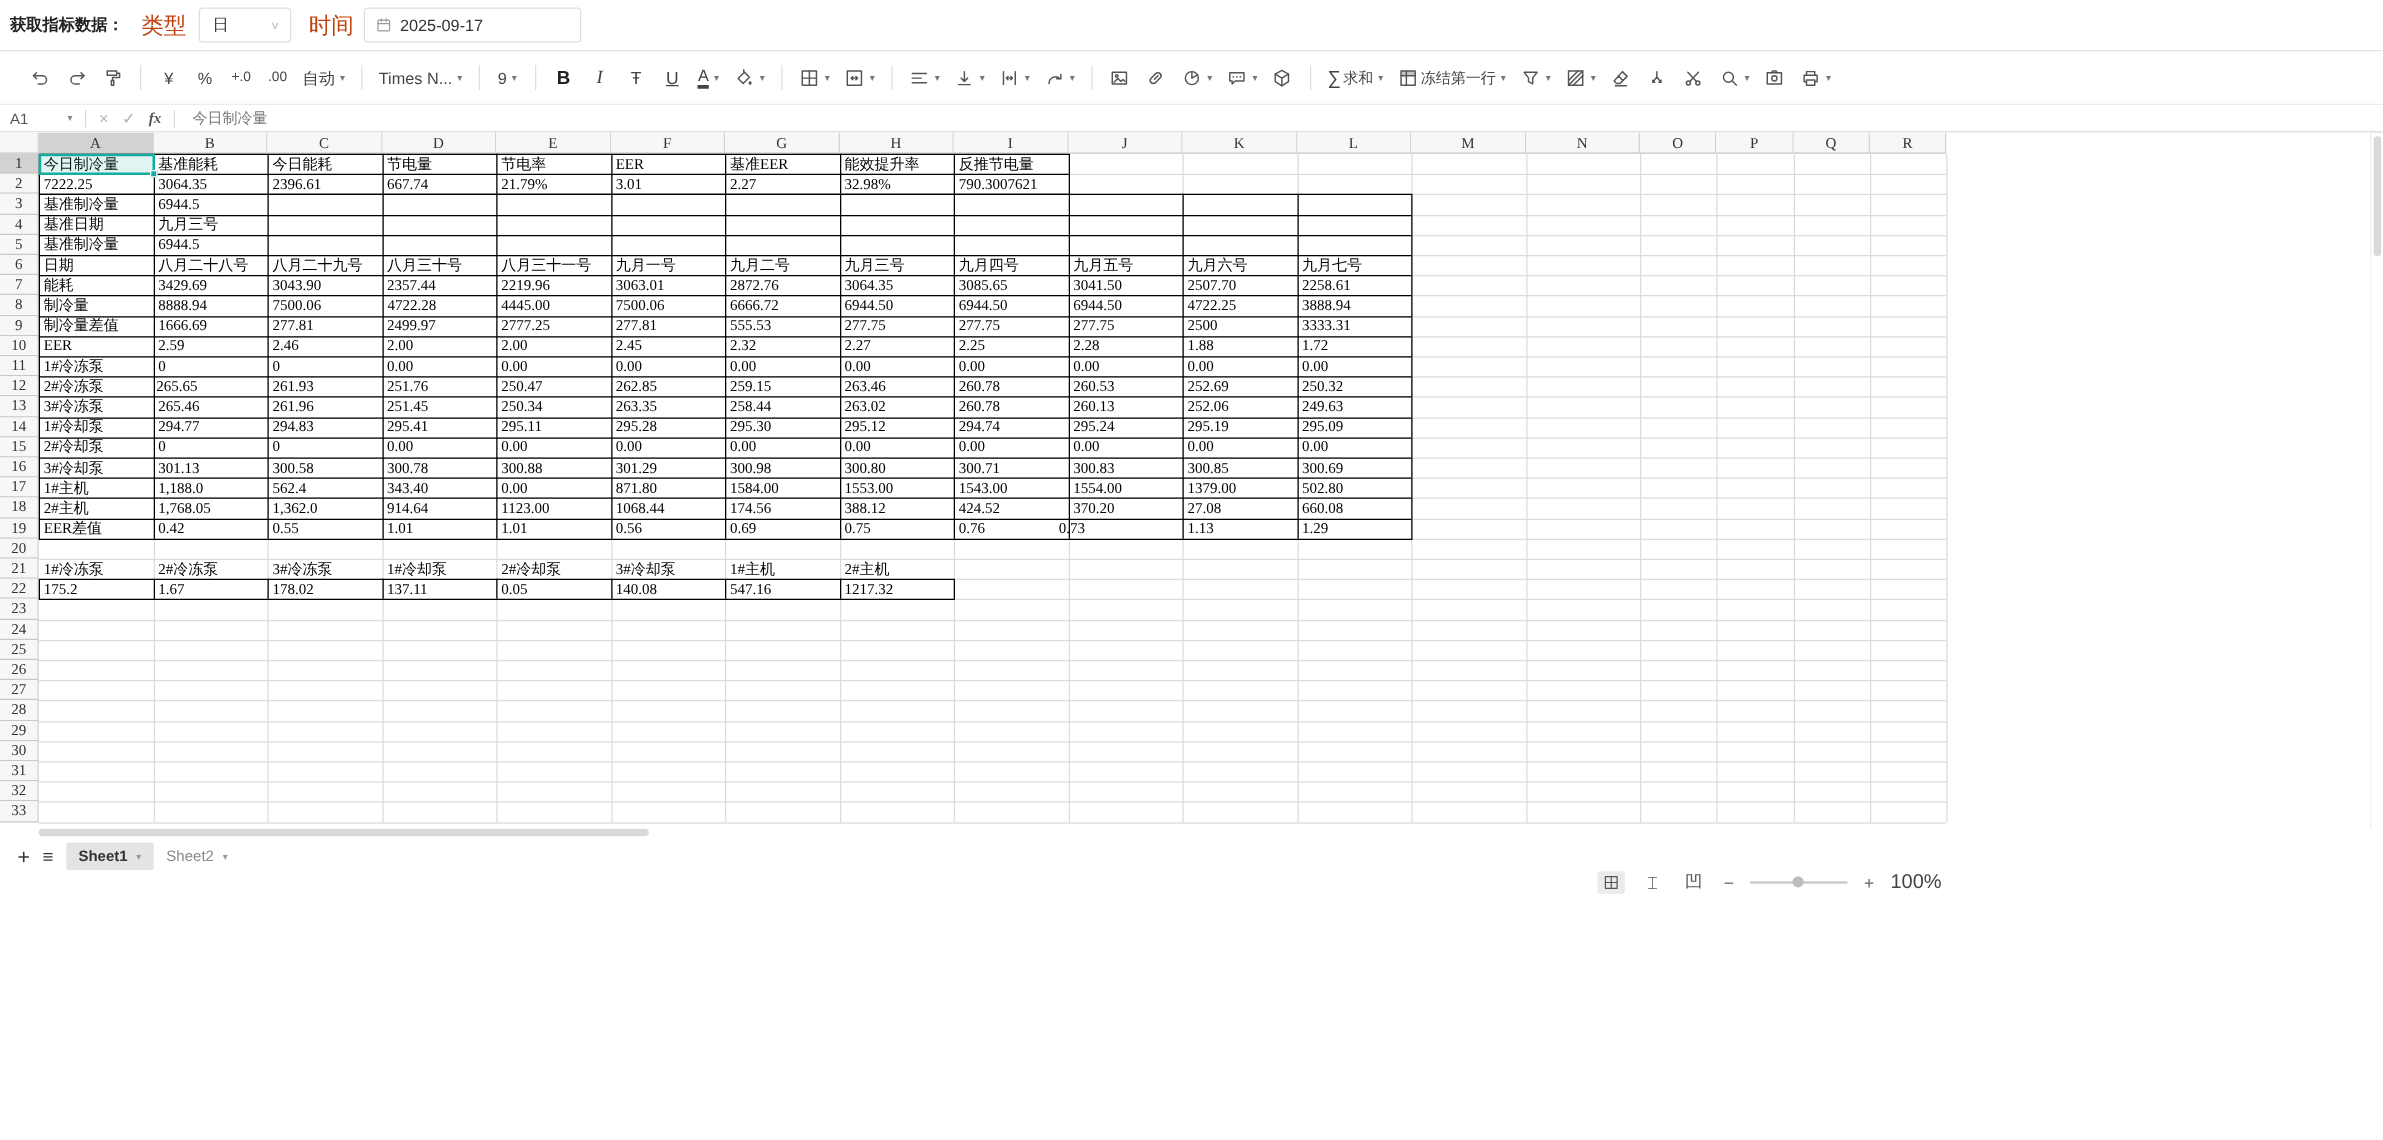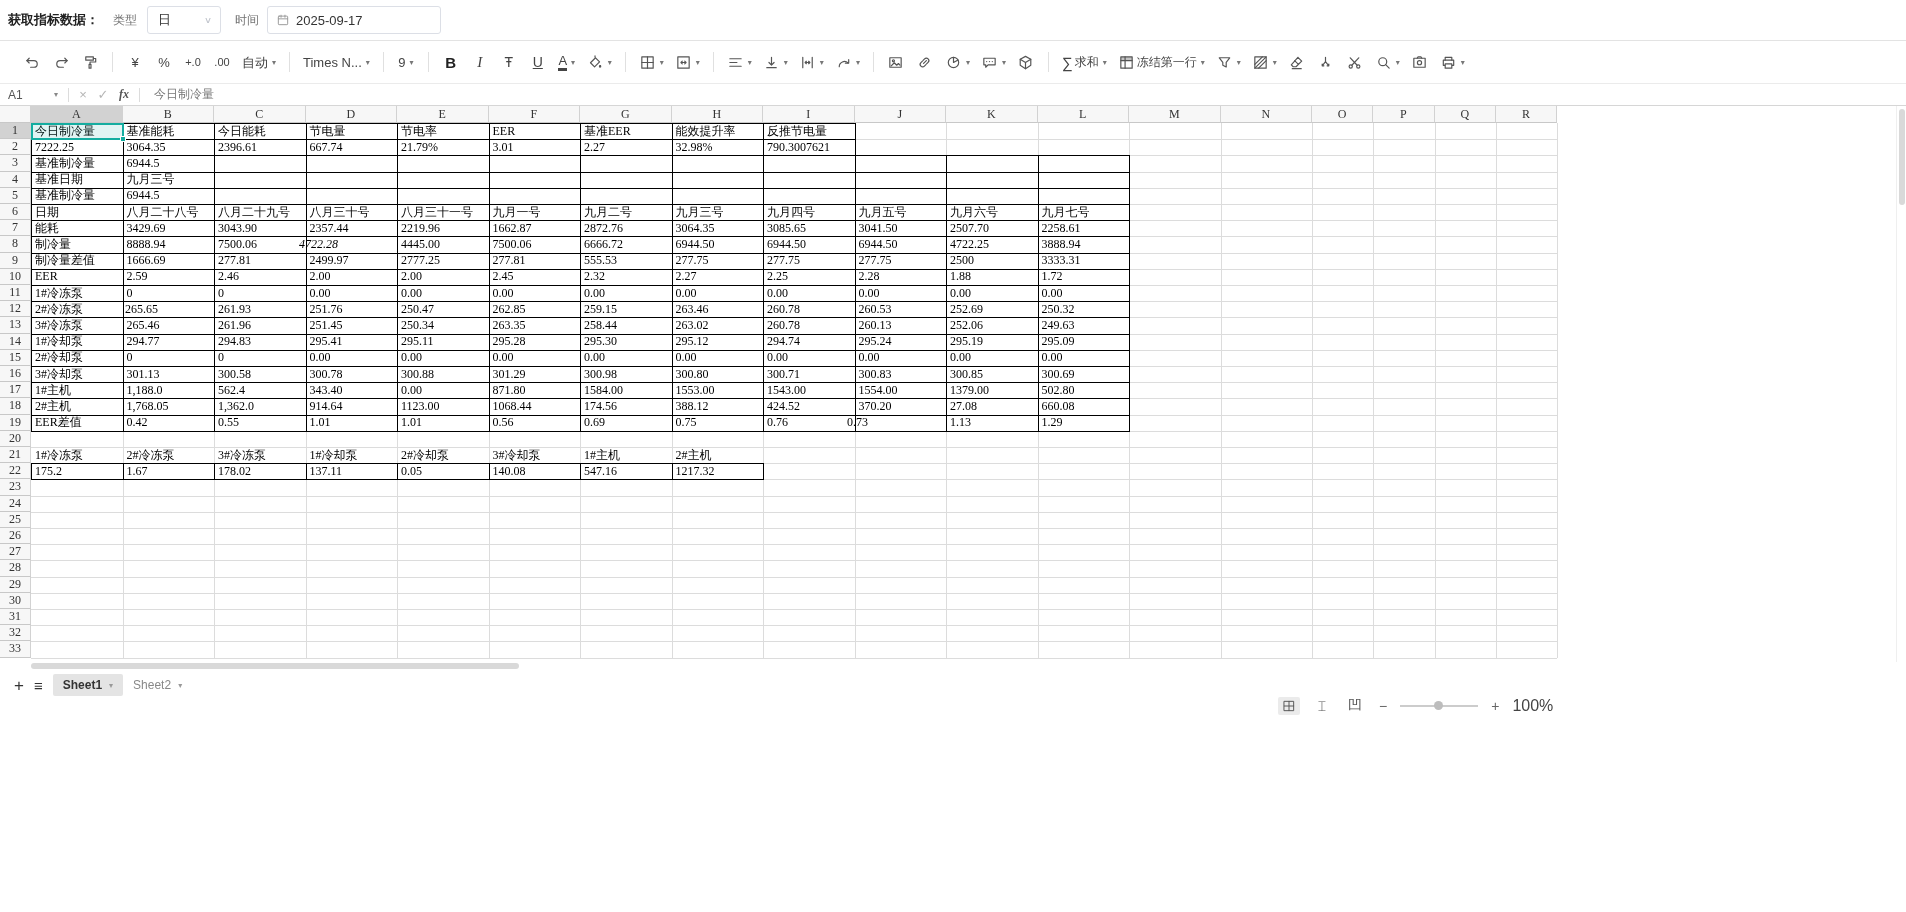--- a/index.html
+++ b/index.html
@@ -8,21 +8,21 @@
   #defs { position:absolute; width:0; height:0; overflow:hidden; }
 
   .svgi { width:17px; height:17px; stroke:#555; color:#555; fill:none;
     stroke-width:1.25; stroke-linecap:round; stroke-linejoin:round; }
   .white { stroke:#fff; color:#fff; }
 
   
   .querybar { position:absolute; left:0; top:0; width:100%; height:40px;
     display:flex; align-items:center; padding-left:8px; background:#fff; }
   .qtitle { font-size:13px; font-weight:bold; color:#222; }
-  .qlabel { font-size:12px; color:#737373; margin-left:14px; }
+  .qlabel { font-size:18px; color:#c2410c; margin-left:14px; }
   .qselect { width:74px; height:28px; border:1px solid #dcdfe6; border-radius:3px;
     margin-left:10px; display:flex; align-items:center; justify-content:space-between;
     padding:0 8px 0 10px; font-size:13px; color:#333; background:#fff; cursor:pointer; }
   .qcaret { color:#c0c4cc; font-size:11px; transform:scaleY(.8); }
   .qdate { width:174px; height:28px; border:1px solid #dcdfe6; border-radius:3px;
     margin-left:8px; display:flex; align-items:center; gap:6px; padding:0 8px;
     font-size:13px; color:#333; background:#fff; }
   .qdate .svgi { width:14px; height:14px; stroke:#9a9a9a; }
   .qbuttons { display:flex; align-items:center; gap:13px; margin-left:14px; }
   .qbtn { height:29px; border:none; border-radius:3px; color:#fff; font-size:13px;
@@ -588,31 +588,31 @@
     <div class="cell" style="left: 671.5px; top: 98px; width: 91.5px; height: 16.2px;">九月三号</div>
     <div class="cell" style="left: 763px; top: 98px; width: 91.5px; height: 16.2px;">九月四号</div>
     <div class="cell" style="left: 854.5px; top: 98px; width: 91.5px; height: 16.2px;">九月五号</div>
     <div class="cell" style="left: 946px; top: 98px; width: 91.5px; height: 16.2px;">九月六号</div>
     <div class="cell" style="left: 1037.5px; top: 98px; width: 91.5px; height: 16.2px;">九月七号</div>
     <div class="cell" style="left: 31px; top: 114.2px; width: 91.5px; height: 16.2px;">能耗</div>
     <div class="cell" style="left: 122.5px; top: 114.2px; width: 91.5px; height: 16.2px;">3429.69</div>
     <div class="cell" style="left: 214px; top: 114.2px; width: 91.5px; height: 16.2px;">3043.90</div>
     <div class="cell" style="left: 305.5px; top: 114.2px; width: 91.5px; height: 16.2px;">2357.44</div>
     <div class="cell" style="left: 397px; top: 114.2px; width: 91.5px; height: 16.2px;">2219.96</div>
-    <div class="cell" style="left: 488.5px; top: 114.2px; width: 91.5px; height: 16.2px;">1662.87</div>
+    <div class="cell" style="left: 488.5px; top: 114.2px; width: 91.5px; height: 16.2px;">3063.01</div>
     <div class="cell" style="left: 580px; top: 114.2px; width: 91.5px; height: 16.2px;">2872.76</div>
     <div class="cell" style="left: 671.5px; top: 114.2px; width: 91.5px; height: 16.2px;">3064.35</div>
     <div class="cell" style="left: 763px; top: 114.2px; width: 91.5px; height: 16.2px;">3085.65</div>
     <div class="cell" style="left: 854.5px; top: 114.2px; width: 91.5px; height: 16.2px;">3041.50</div>
     <div class="cell" style="left: 946px; top: 114.2px; width: 91.5px; height: 16.2px;">2507.70</div>
     <div class="cell" style="left: 1037.5px; top: 114.2px; width: 91.5px; height: 16.2px;">2258.61</div>
     <div class="cell" style="left: 31px; top: 130.4px; width: 91.5px; height: 16.2px; text-align: center;">制冷量</div>
     <div class="cell" style="left: 122.5px; top: 130.4px; width: 91.5px; height: 16.2px;">8888.94</div>
     <div class="cell" style="left: 214px; top: 130.4px; width: 91.5px; height: 16.2px;">7500.06</div>
-    <div class="cell" style="left: 295px; top: 130.4px; width: 91.5px; height: 16.2px; font-style: italic;">4722.28</div>
+    <div class="cell" style="left: 306px; top: 130.4px; width: 91.5px; height: 16.2px;">4722.28</div>
     <div class="cell" style="left: 397px; top: 130.4px; width: 91.5px; height: 16.2px;">4445.00</div>
     <div class="cell" style="left: 488.5px; top: 130.4px; width: 91.5px; height: 16.2px;">7500.06</div>
     <div class="cell" style="left: 580px; top: 130.4px; width: 91.5px; height: 16.2px;">6666.72</div>
     <div class="cell" style="left: 671.5px; top: 130.4px; width: 91.5px; height: 16.2px;">6944.50</div>
     <div class="cell" style="left: 763px; top: 130.4px; width: 91.5px; height: 16.2px;">6944.50</div>
     <div class="cell" style="left: 854.5px; top: 130.4px; width: 91.5px; height: 16.2px;">6944.50</div>
     <div class="cell" style="left: 946px; top: 130.4px; width: 91.5px; height: 16.2px;">4722.25</div>
     <div class="cell" style="left: 1037.5px; top: 130.4px; width: 91.5px; height: 16.2px;">3888.94</div>
     <div class="cell" style="left: 31px; top: 146.6px; width: 91.5px; height: 16.2px;">制冷量差值</div>
     <div class="cell" style="left: 122.5px; top: 146.6px; width: 91.5px; height: 16.2px;">1666.69</div>

